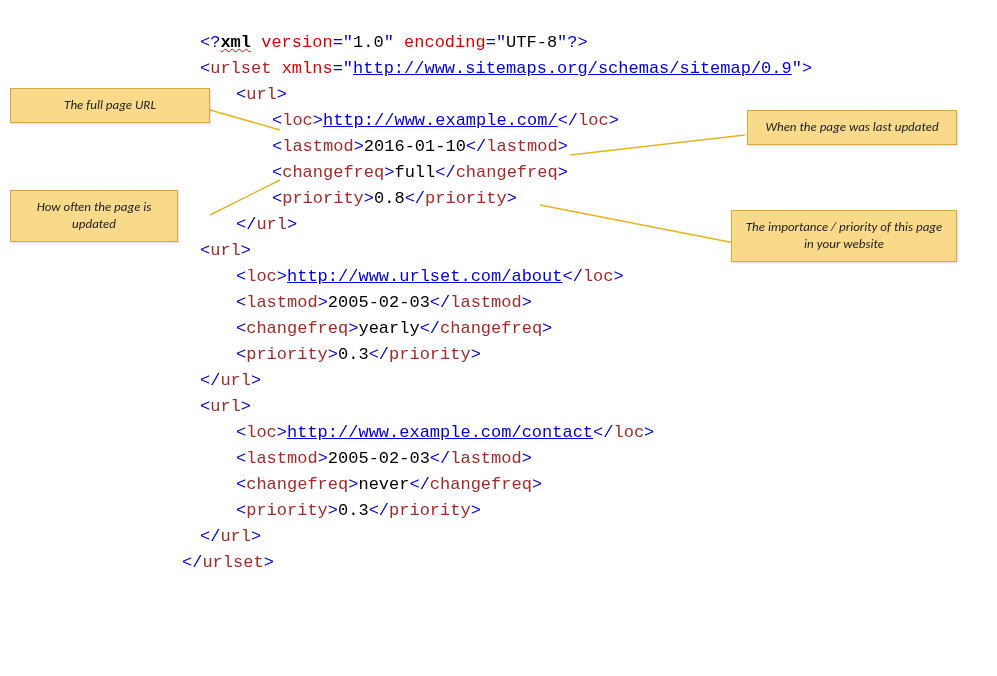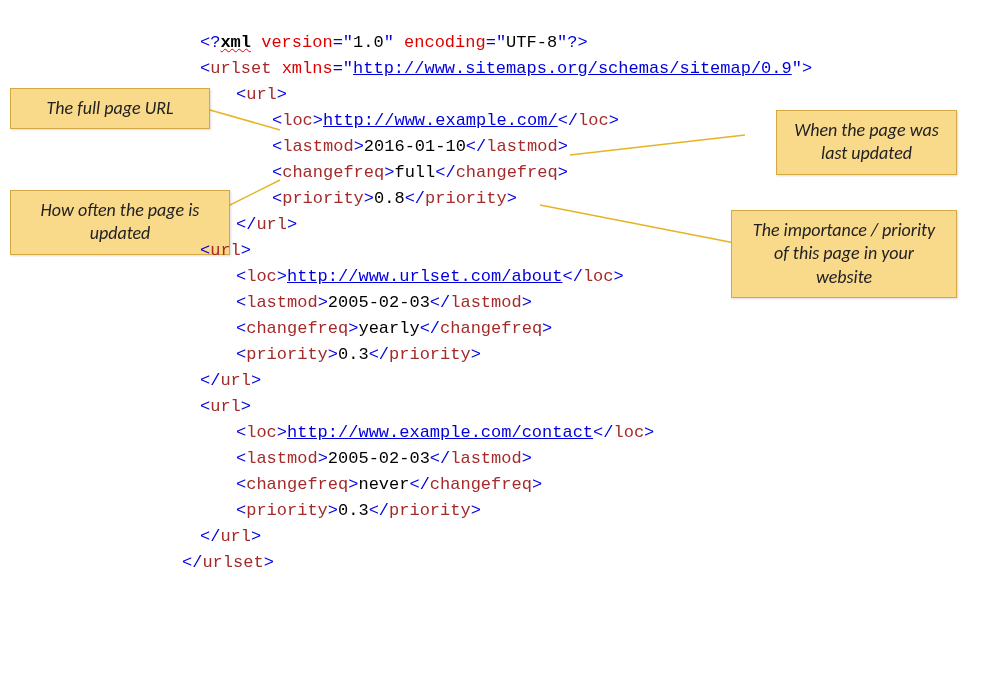--- a/index.html
+++ b/index.html
@@ -33,29 +33,29 @@
       text-decoration-thickness: 1px;
       font-weight: bold;
     }
     .callout {
       position: absolute;
       background: #f9d98a;
       border: 1px solid #d4a942;
       padding: 8px 12px;
       font-family: Calibri, Arial, sans-serif;
       font-style: italic;
-      font-size: 18px;
+      font-size: 13px;
       color: #222;
       text-align: center;
       line-height: 1.3;
       box-shadow: 1px 1px 2px rgba(0,0,0,0.15);
     }
     #callout-url { left: 10px; top: 88px; width: 200px; }
-    #callout-freq { left: 10px; top: 190px; width: 220px; }
-    #callout-lastmod { right: 40px; top: 110px; width: 181px; }
+    #callout-freq { left: 10px; top: 190px; width: 168px; }
+    #callout-lastmod { right: 40px; top: 110px; width: 210px; }
     #callout-priority { right: 40px; top: 210px; width: 226px; }
     svg.connectors {
       position: absolute;
       top: 0; left: 0;
       width: 997px; height: 676px;
       pointer-events: none;
     }
   </style>
 </head>
 <body>

